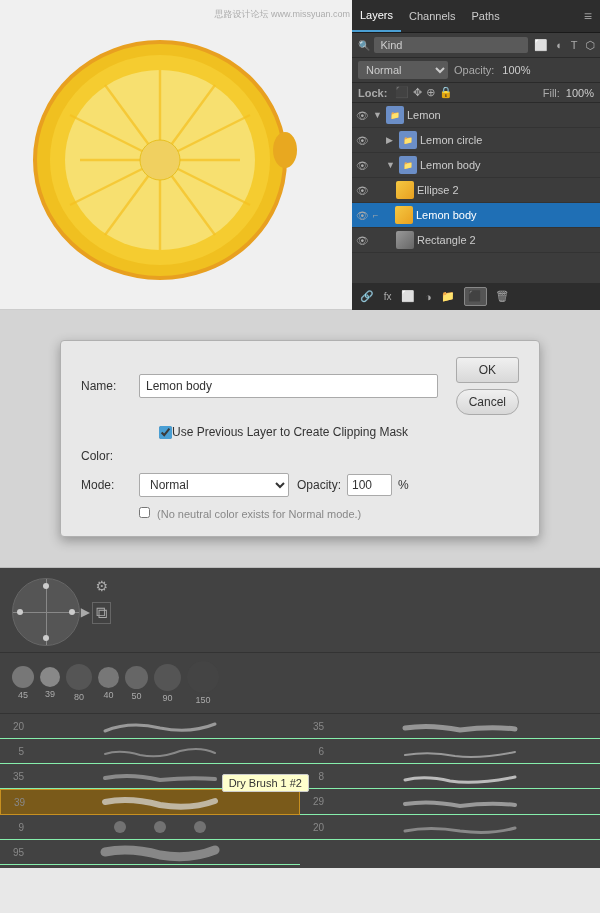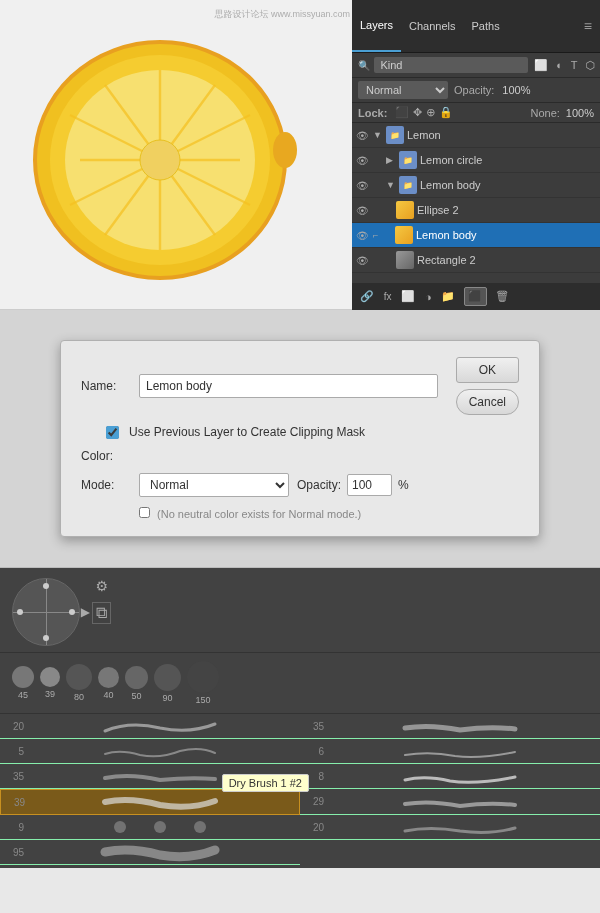--- a/index.html
+++ b/index.html
@@ -41,21 +41,21 @@
       color: #ccc;
       font-size: 11px;
     }
     .layers-panel-tabs {
       display: flex;
       background: #2d2d2d;
       border-bottom: 1px solid #1a1a1a;
       align-items: center;
     }
     .layers-tab {
-      padding: 19px 8px;
+      padding: 9px 8px;
       cursor: pointer;
       font-size: 11px;
       color: #ccc;
     }
     .layers-tab.active {
       color: #fff;
       border-bottom: 2px solid #4a9fd4;
     }
     .layers-tab-menu {
       margin-left: auto;
@@ -241,23 +241,23 @@
     }
     .dialog-buttons {
       display: flex;
       flex-direction: column;
       gap: 6px;
       margin-left: 10px;
     }
     .dialog-checkbox-row {
       display: flex;
       align-items: center;
-      gap: 10px;
+      gap: 0;
       margin-bottom: 10px;
-      margin-left: 25px;
+      margin-left: 78px;
     }
     .dialog-checkbox {
       width: 13px;
       height: 13px;
       accent-color: #4a9fd4;
     }
     .dialog-checkbox-label {
       font-size: 12px;
       color: #333;
     }
@@ -560,21 +560,21 @@
       <span class="opacity-label">Opacity:</span>
       <span class="opacity-value">100%</span>
     </div>
 
     <div class="lock-fill-row">
       <span class="lock-label">Lock:</span>
       <span class="lock-icon">⬛</span>
       <span class="lock-icon">✥</span>
       <span class="lock-icon">⊕</span>
       <span class="lock-icon">🔒</span>
-      <span class="fill-label">None:</span>
+      <span class="fill-label">Fill:</span>
       <span class="fill-value">100%</span>
     </div>
 
     <div class="layer-rows">
 
       <div class="layer-row">
         <span class="eye-icon">👁</span>
         <span class="folder-arrow">▼</span>
         <div class="layer-thumb folder">📁</div>
         <span class="layer-name">Lemon</span>

